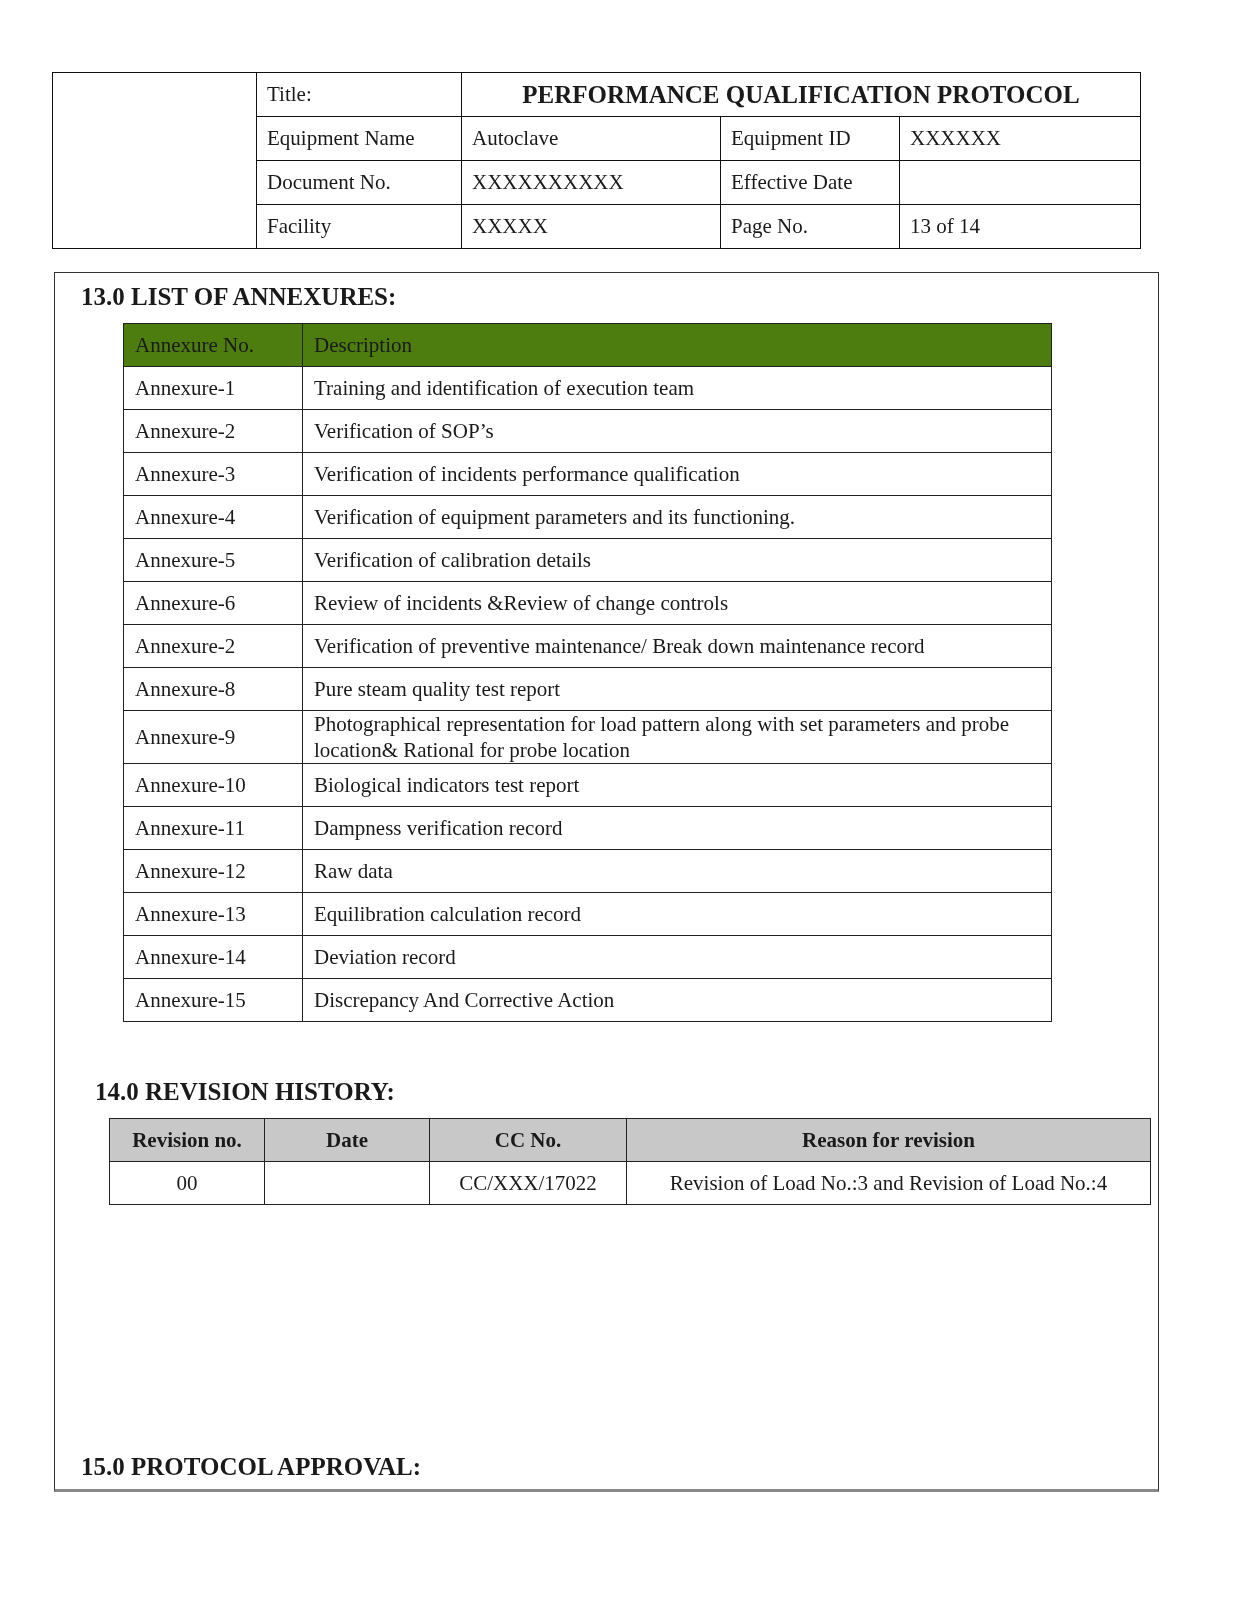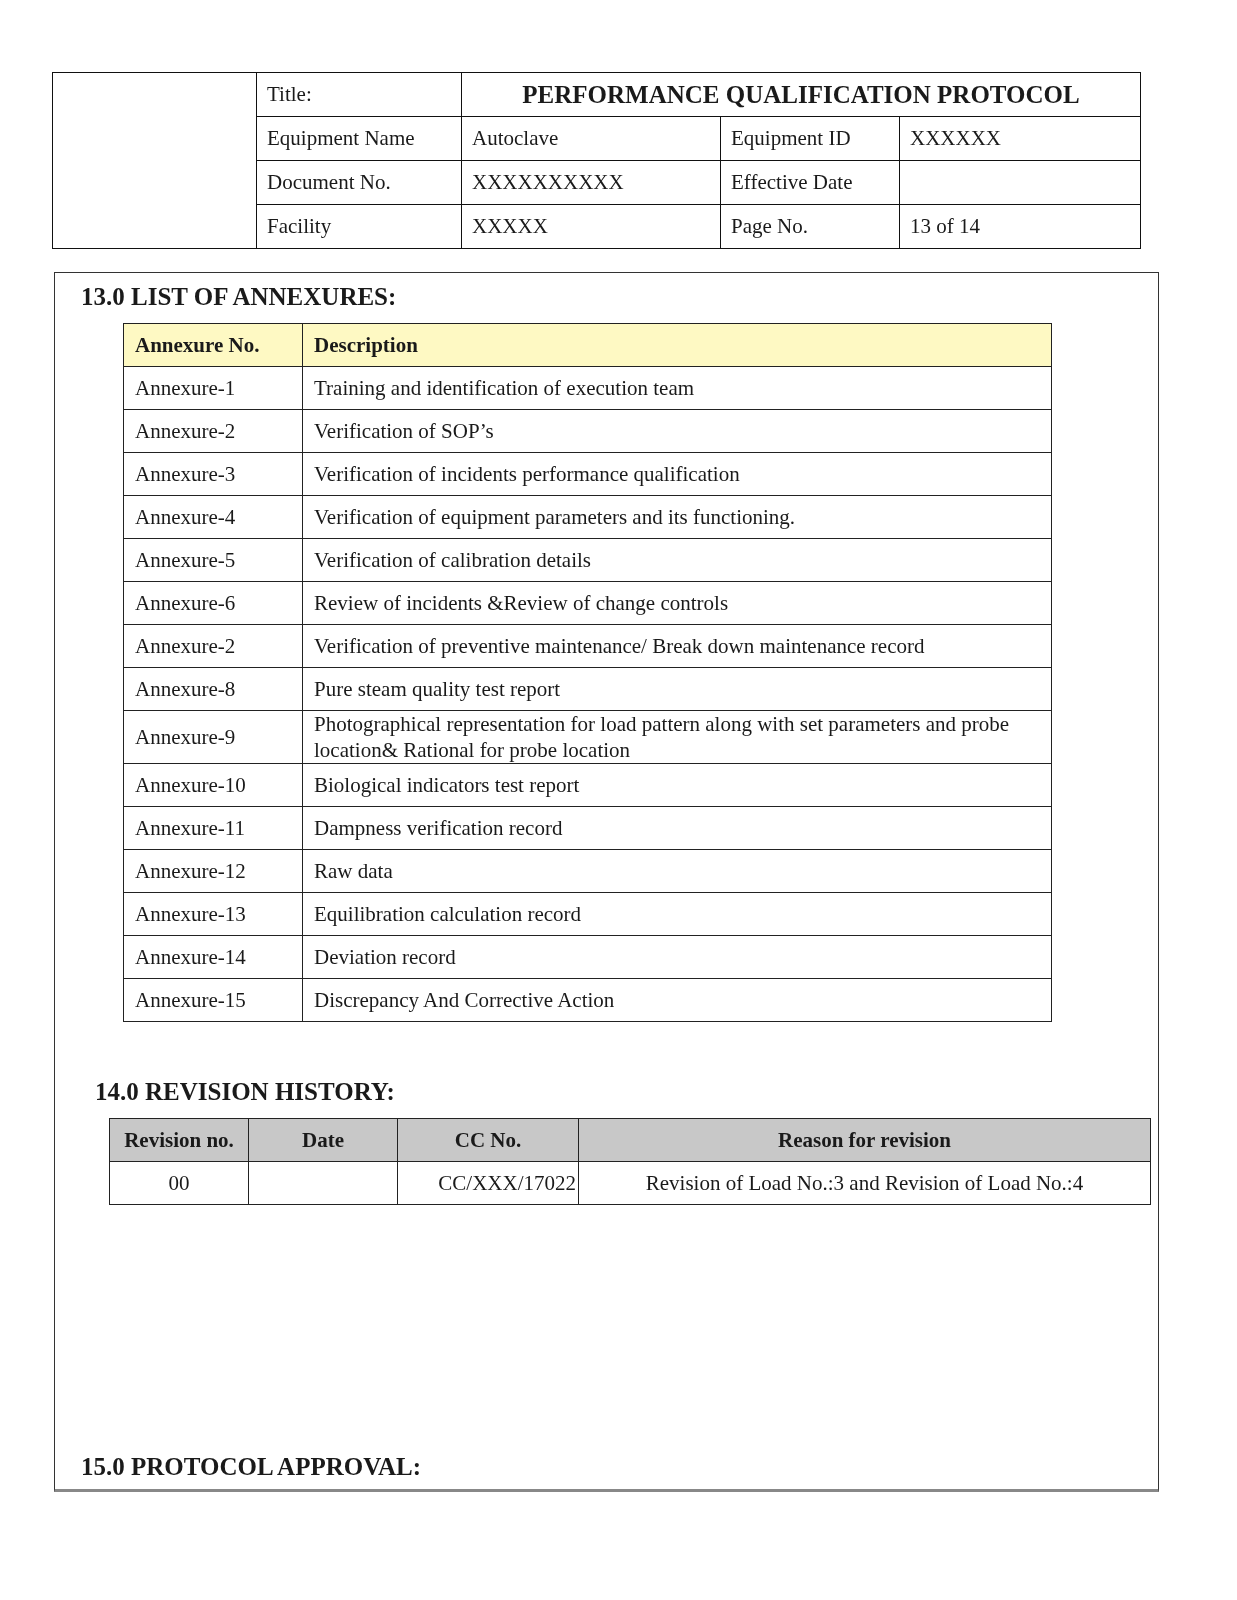--- a/index.html
+++ b/index.html
@@ -19,31 +19,31 @@
   .body-box {
     position: absolute; left: 54px; top: 272px; width: 1103px; height: 1216px;
     border: 1.5px solid #333; border-bottom: 3px solid #888;
   }
   .sec-title { position: absolute; font-weight: bold; font-size: 25px; }
   .annex {
     position: absolute; left: 68px; top: 50px; width: 929px;
     border: 1.5px solid #222; font-size: 21px;
   }
   .annex th, .annex td { border: 1.5px solid #222; padding: 0 11px; text-align: left; height: 42px; }
-  .annex th { background: #fef9c3; font-weight: bold; }
+  .annex th { background: #4d7c0f; font-weight: normal; }
   .annex td.c1, .annex th.c1 { width: 156px; }
   .annex td.desc2 { line-height: 26px; height: 52px; }
   .rev {
     position: absolute; left: 54px; top: 845px; width: 1042px;
     border: 1.5px solid #222; font-size: 21px;
   }
-  .rev th, .rev td { border: 1.5px solid #222; height: 42px; padding: 0 2px; }
+  .rev th, .rev td { border: 1.5px solid #222; height: 42px; padding: 0 10px; }
   .rev th { background: #c8c8c8; font-weight: bold; text-align: center; }
   .rev td { text-align: center; }
-  .rev td.cc { text-align: right; }
+  .rev td.cc { text-align: center; }
 </style>
 </head>
 <body>
 
 <table class="hdr">
   <tbody>
       <tr>
     <td class="logo" rowspan="4"></td>
     <td style="width:184px">Title:</td>
     <td class="title-val" colspan="3">PERFORMANCE QUALIFICATION PROTOCOL</td>

